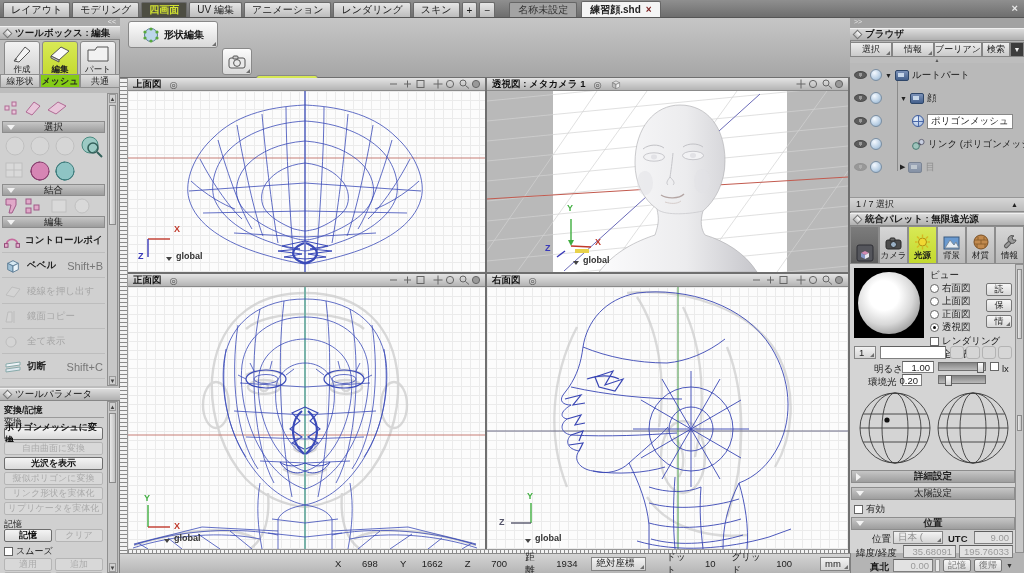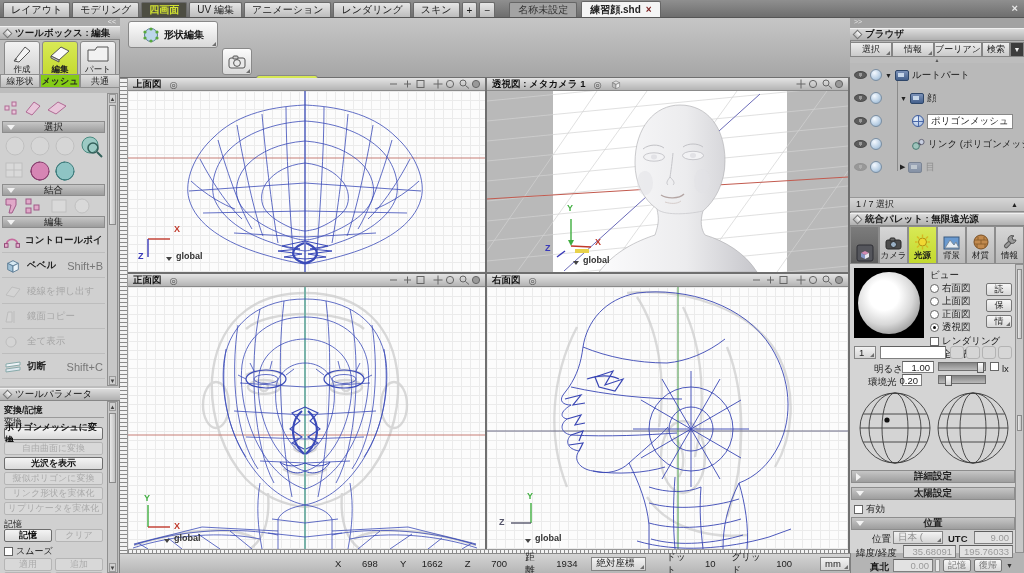--- a/index.html
+++ b/index.html
@@ -999,21 +999,21 @@
       </g>
   </g>
   <circle cx="32" cy="30" r="2.6" fill="#111"></circle>
 </svg>
 <div class="gbar secbar" style="top:470px">
     <span class="tri tri-r"></span>
     <span style="font-weight:bold">詳細設定</span>
   </div>
 <div class="gbar secbar" style="top:487px">
     <span class="tri tri-d"></span>
-    <span style="font-weight:bold">太陽設定</span>
+    <span style="font-weight:normal">太陽設定</span>
   </div>
 <div class="r flex" style="left:854px;top:503px;gap:3px">
     <span class="cb"></span>
     <span class="plabel" style="position:static">有効</span>
   </div>
 <div class="gbar secbar" style="top:517px">
     <span class="tri tri-d"></span>
     <span style="font-weight:bold">位置</span>
   </div>
 <span class="plabel" style="left:872px;top:533px">位置</span>

